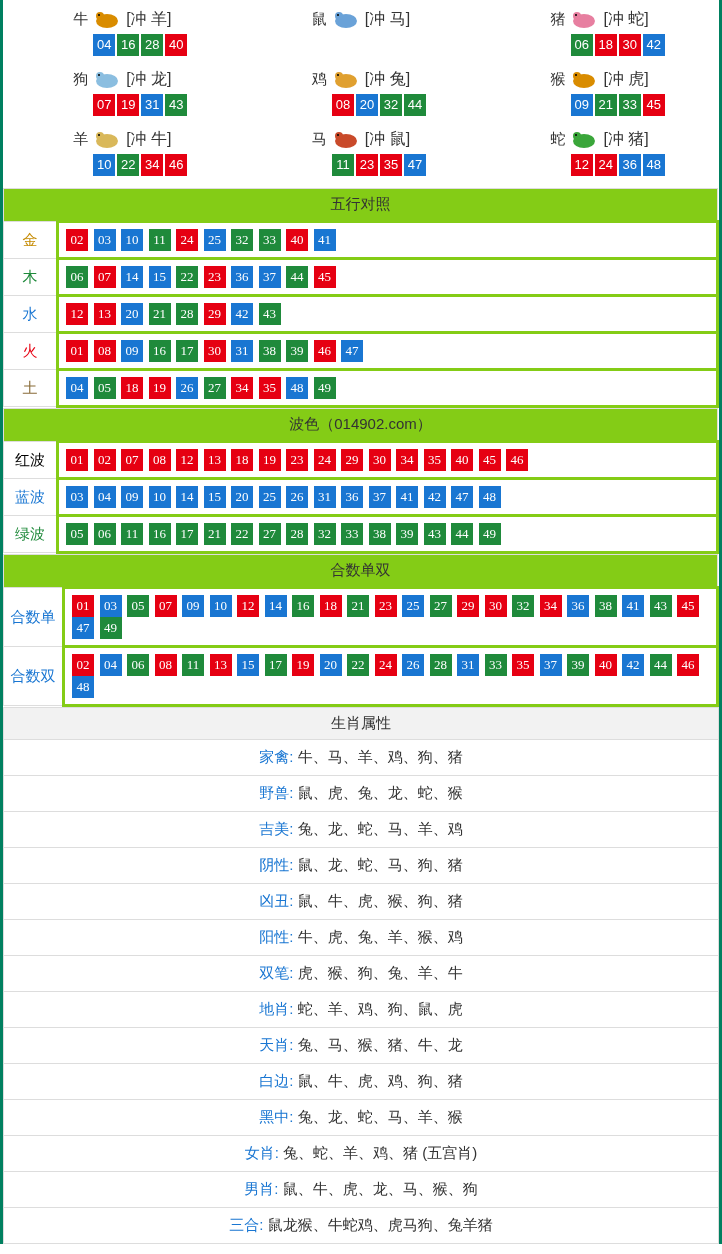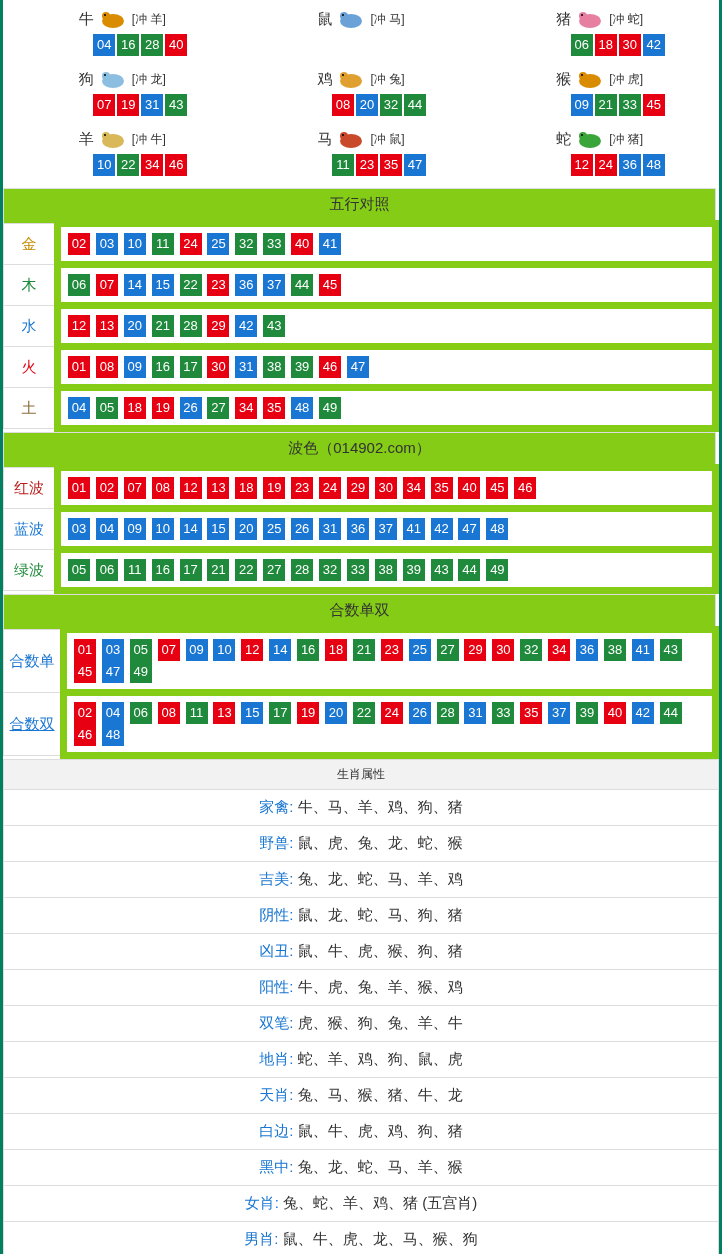--- a/index.html
+++ b/index.html
@@ -2,42 +2,42 @@
 <html><head>
 <meta charset="utf-8">
 <style>
   * { box-sizing: border-box; }
   body { margin: 0; font-family: "Microsoft YaHei", Arial, sans-serif; font-size: 14px; color: #333; background: #fff; }
   .wrap { width: 722px; border-left: 3px solid #008060; border-right: 3px solid #008060; }
   .zodiac-grid { display: flex; flex-wrap: wrap; padding: 4px 0; }
   .zcell { width: 33.333%; text-align: center; padding: 4px 0 8px; }
   .z-head { display: inline-flex; align-items: center; justify-content: center; gap: 2px; }
   .z-head .name { font-size: 15px; }
-  .z-head .clash { color: #333; font-size: 12px; }
+  .z-head .clash { color: #333; font-size: 16px; }
   .z-icon { width: 34px; height: 22px; display: inline-flex; align-items: center; justify-content: center; }
   .z-icon svg { width: 34px; height: 22px; }
   .balls { margin-top: 4px; padding-left: 36px; }
   .ball { display: inline-block; width: 22px; height: 22px; line-height: 22px; color: #fff; font-size: 13px; text-align: center; margin: 0 1px; }
   .ball.red { background: #e60012; }
   .ball.blue { background: #1976d2; }
   .ball.green { background: #1f8a3b; }
   table.sect { width: 100%; border-collapse: collapse; }
   .sect th.hdr { background: #84cc16; border: 1px solid #ddd; text-align: center; font-weight: normal; padding: 6px 0; font-size: 15px; }
   .sect td.lbl { width: 54px; border: 1px solid #ddd; text-align: center; padding: 8px 4px; vertical-align: middle; font-size: 15px; }
-  .sect td.val { border: 7px solid #84cc16; padding: 6px 6px; }
+  .sect td.val { border: 3px solid #84cc16; padding: 6px 6px; font-family: Liberation Serif, serif; }
   .c-gold { color: #c58a00; }
   .c-wood { color: #1f8a3b; }
   .c-water { color: #1976d2; }
   .c-fire { color: #e60012; }
   .c-earth { color: #8a6d3b; }
-  .c-red { color: #b91c1c; }
+  .c-red { color: #000000; }
   .c-blue { color: #1976d2; }
   .c-green { color: #1f8a3b; }
   .attrs { width: 100%; border-collapse: collapse; }
-  .attrs th.hdr { background: #f2f2f2; border: 1px solid #ddd; text-align: center; font-weight: normal; padding: 6px 0; font-size: 12px; }
+  .attrs th.hdr { background: #f2f2f2; border: 1px solid #ddd; text-align: center; font-weight: normal; padding: 6px 0; font-size: 15px; }
   .attrs td { border: 1px solid #ddd; padding: 8px 18px; text-align: center; font-size: 15px; }
   .attrs td .al { color: #1976d2; }
 </style>
 </head>
 <body>
 
 <div class="wrap">
 
   <div class="zodiac-grid" id="zodiac-grid">
       <div class="zcell"><div class="z-head">
@@ -198,21 +198,21 @@
         <tr>
           <th class="hdr" colspan="2">合数单双</th>
         </tr>
     </tbody>
       <tbody id="heshu-body">
         <tr>
           <td class="lbl c-blue" style="width: 60px;">合数单</td>
           <td class="val"><span class="ball red">01</span> <span class="ball blue">03</span> <span class="ball green">05</span> <span class="ball red">07</span> <span class="ball blue">09</span> <span class="ball blue">10</span> <span class="ball red">12</span> <span class="ball blue">14</span> <span class="ball green">16</span> <span class="ball red">18</span> <span class="ball green">21</span> <span class="ball red">23</span> <span class="ball blue">25</span> <span class="ball green">27</span> <span class="ball red">29</span> <span class="ball red">30</span> <span class="ball green">32</span> <span class="ball red">34</span> <span class="ball blue">36</span> <span class="ball green">38</span> <span class="ball blue">41</span> <span class="ball green">43</span> <span class="ball red">45</span> <span class="ball blue">47</span> <span class="ball green">49</span></td>
         </tr>
         <tr>
-          <td class="lbl c-blue" style="width: 60px; text-decoration: underline;">合数双</td>
+          <td class="lbl c-blue" style="width: 60px;">合数双</td>
           <td class="val"><span class="ball red">02</span> <span class="ball blue">04</span> <span class="ball green">06</span> <span class="ball red">08</span> <span class="ball green">11</span> <span class="ball red">13</span> <span class="ball blue">15</span> <span class="ball green">17</span> <span class="ball red">19</span> <span class="ball blue">20</span> <span class="ball green">22</span> <span class="ball red">24</span> <span class="ball blue">26</span> <span class="ball green">28</span> <span class="ball blue">31</span> <span class="ball green">33</span> <span class="ball red">35</span> <span class="ball blue">37</span> <span class="ball green">39</span> <span class="ball red">40</span> <span class="ball blue">42</span> <span class="ball green">44</span> <span class="ball red">46</span> <span class="ball blue">48</span></td>
         </tr>
       </tbody>
   </table>
 
   <table class="attrs">
     <tbody>
         <tr>
           <th class="hdr" colspan="2">生肖属性</th>
         </tr>

